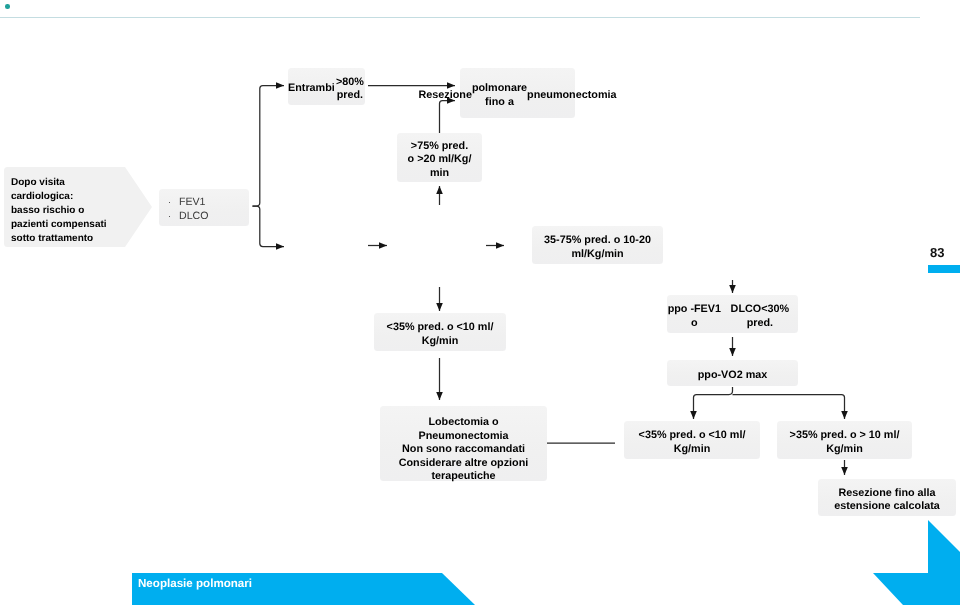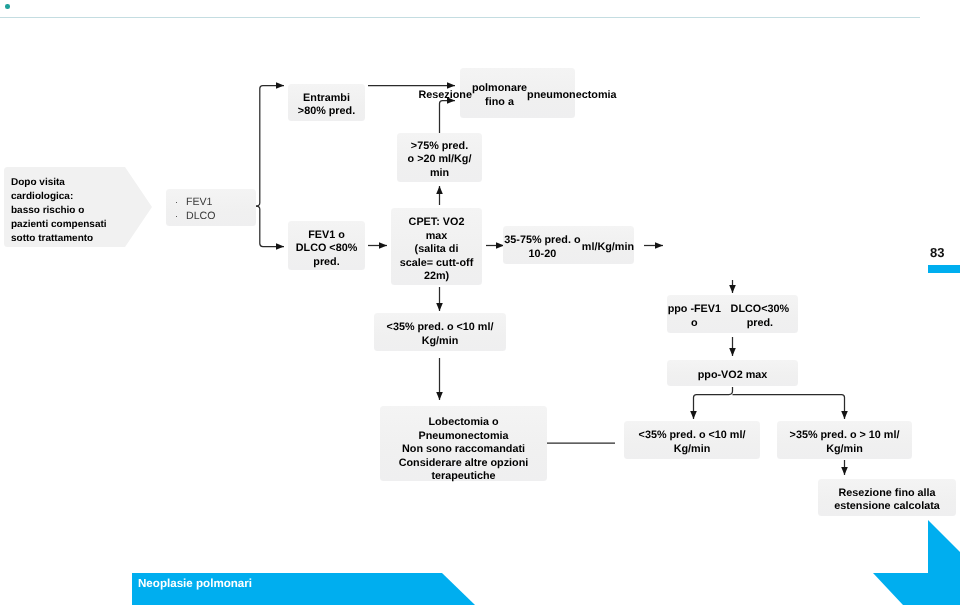--- a/index.html
+++ b/index.html
@@ -57,57 +57,45 @@
     <path d="M3.5,0 H121 L148,40 L121,80 H3.5 A3.5,3.5 0 0 1 0,76.5 V3.5 A3.5,3.5 0 0 1 3.5,0 Z" fill="#f1f1f1"></path>
   </svg>
   <div class="box" style="left:4px;top:167px;width:125px;height:81px;background:none;display:block;padding:9px 0 0 7px;text-align:left;font-size:10px;line-height:14px;">
     <div>Dopo visita</div>
     <div>cardiologica:</div>
     <div>basso rischio o</div>
     <div>pazienti compensati</div>
     <div>sotto trattamento</div>
   </div>
 
-  <div class="box" style="left:166px;top:189px;width:90px;height:37px;display:block;padding:7px 0 0 9px;text-align:left;font-weight:normal;font-size:10.6px;line-height:13.6px;color:#3a3a3a;">
+  <div class="box" style="left:159px;top:189px;width:90px;height:37px;display:block;padding:7px 0 0 9px;text-align:left;font-weight:normal;font-size:10.6px;line-height:13.6px;color:#3a3a3a;">
     <div><span class="bul">·</span><span>FEV1</span></div>
     <div><span class="bul">·</span><span>DLCO</span></div>
   </div>
 
-  <div class="box" style="left:288px;top:68px;width:77px;height:37px;flex-direction:column;margin-top:16px;">
+  <div class="box" style="left:288px;top:68px;width:77px;height:37px;">
     <div>Entrambi</div>
     <div>&gt;80% pred.</div>
   </div>
 
   <div class="box" style="left:460px;top:68px;width:115px;height:50px;flex-direction:row;">
     <div>Resezione</div>
     <div>polmonare fino a</div>
     <div>pneumonectomia</div>
   </div>
 
   <div class="box" style="left:397px;top:133px;width:85px;height:49px;flex-direction:column;">
     <div>&gt;75% pred.</div>
     <div>o &gt;20 ml/Kg/</div>
     <div>min</div>
   </div>
 
-  <div class="box" style="left:288px;top:221px;width:77px;height:49px;flex-direction:column;padding-top:7px;">
-    <div>FEV1 o</div>
-    <div>DLCO &lt;80%</div>
-    <div>pred.</div>
-  </div>
 
-  <div class="box" style="left:391px;top:208px;width:91px;height:77px;flex-direction:column;padding-top:7px;">
-    <div>CPET: VO2</div>
-    <div>max</div>
-    <div>(salita di</div>
-    <div>scale= cutt-off</div>
-    <div>22m)</div>
-  </div>
 
-  <div class="box" style="left:503px;top:226px;width:131px;height:38px;flex-direction:row;">
+  <div class="box" style="left:532px;top:226px;width:131px;height:38px;flex-direction:column;">
     <div>35-75% pred. o 10-20</div>
     <div>ml/Kg/min</div>
   </div>
 
 
   <div class="box" style="left:374px;top:313px;width:132px;height:38px;flex-direction:column;">
     <div>&lt;35% pred. o &lt;10 ml/</div>
     <div>Kg/min</div>
   </div>
 

